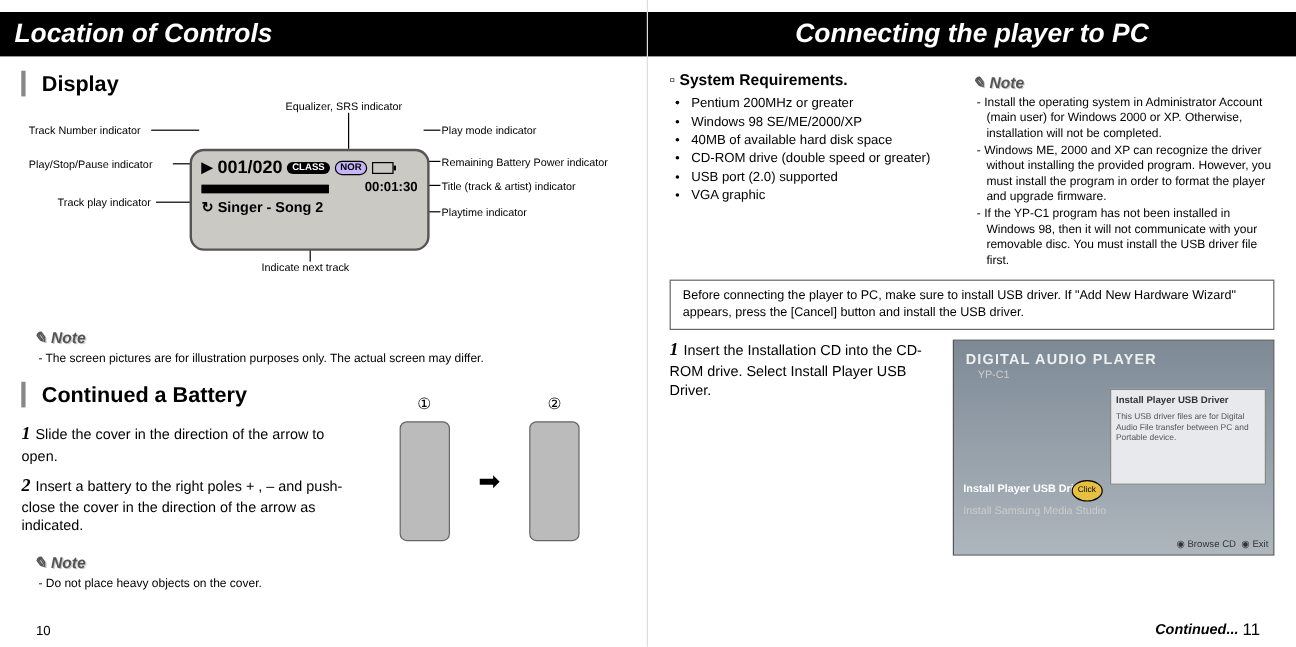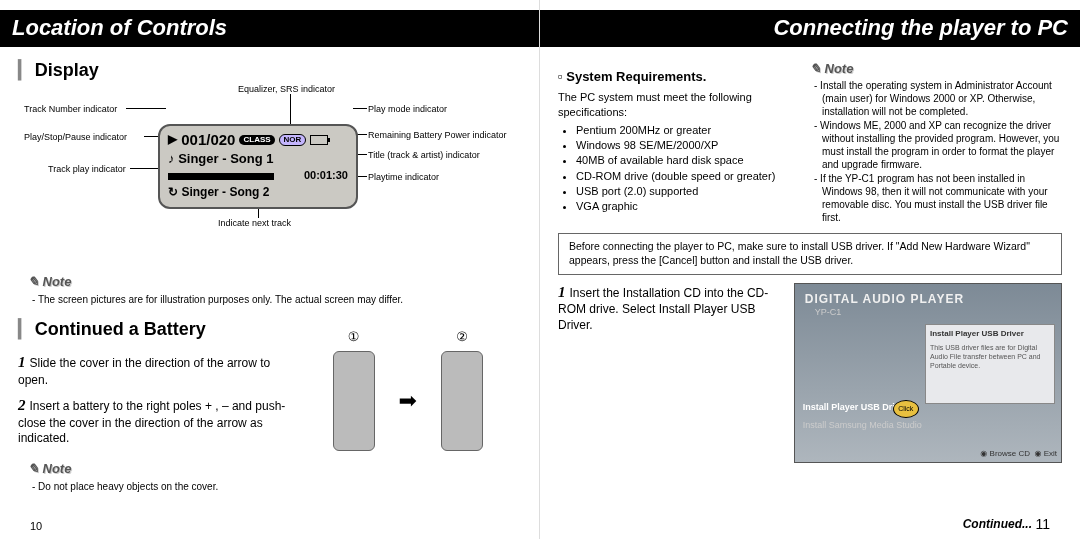--- a/index.html
+++ b/index.html
@@ -30,21 +30,21 @@
   .header-bar {
     background: #000;
     color: #fff;
     font-weight: bold;
     font-size: 22px;
     padding: 4px 12px;
     font-style: italic;
     margin: 0 -18px 8px -18px;
   }
   .header-left { text-align: left; }
-  .header-right { text-align: right; }
+  .header-right { text-align: center; }
   .section-title {
     font-size: 18px;
     font-weight: bold;
     margin: 4px 0 6px 0;
   }
   .section-title::before {
     content: "▎";
     color: #888;
     font-weight: normal;
     margin-right: 3px;
@@ -106,21 +106,20 @@
   .step-list .step { margin: 6px 0 8px 0; font-size: 12px; }
   .step-num { font-style: italic; font-weight: bold; font-size: 15px; margin-right: 4px; font-family: Georgia, serif; }
   .device {
     width: 42px; height: 100px; background:#bbb; border:1px solid #666; border-radius:6px;
     position:relative;
   }
   .circled { position:absolute; top:-22px; left:50%; transform:translateX(-50%); font-size:13px; }
   .big-arrow { font-size: 22px; }
   .two-col {
     display: flex;
-    align-items: center;
   }
   .col { flex: 1; }
   .bullet-list { list-style: disc; margin-left: 18px; font-size: 11px; }
   .bullet-list li { margin: 1px 0; }
   .dash-list { font-size: 10px; margin-left: 4px; }
   .dash-list li { list-style:none; text-indent:-8px; padding-left:8px; margin:1px 0;}
   .dash-list li::before { content:"- "; }
   .info-box {
     border: 1px solid #666;
     font-size: 10.5px;
@@ -206,24 +205,20 @@
       <div class="arrow-v" style="left:240px; top:118px; height:12px;"></div>
 
       <div class="display-screen">
         <div class="row1">
           <span>▶</span>
           <span class="counter">001/020</span>
           <span class="pill">CLASS</span>
           <span class="pill" style="background:#c4b5fd;color:#000;border:1px solid #000;">NOR</span>
           <span class="bat-icon"></span>
         </div>
-        <div class="row2">
-          <span>♪</span>
-          <span>Singer - Song 1</span>
-        </div>
         <div style="display:flex; align-items:center; gap:6px;">
           <div class="progress"></div>
           <span style="font-size:11px;margin-left:24px;">00:01:30</span>
         </div>
         <div class="row3">
           <span>↻</span>
           <span>Singer - Song 2</span>
         </div>
       </div>
     </div>
@@ -260,21 +255,20 @@
 
     <div class="page-num-left">10</div>
   </div>
 
   <div class="page">
     <div class="header-bar header-right">Connecting the player to PC</div>
 
     <div class="two-col">
       <div class="col">
         <div class="sub-title">▫ <span>System Requirements.</span></div>
-        <div style="font-size:11px; margin:2px 0 4px 0;">The PC system must meet the following specifications:</div>
         <ul class="bullet-list">
           <li>Pentium 200MHz or greater</li>
           <li>Windows 98 SE/ME/2000/XP</li>
           <li>40MB of available hard disk space</li>
           <li>CD-ROM drive (double speed or greater)</li>
           <li>USB port (2.0) supported</li>
           <li>VGA graphic</li>
         </ul>
       </div>
       <div class="col">

